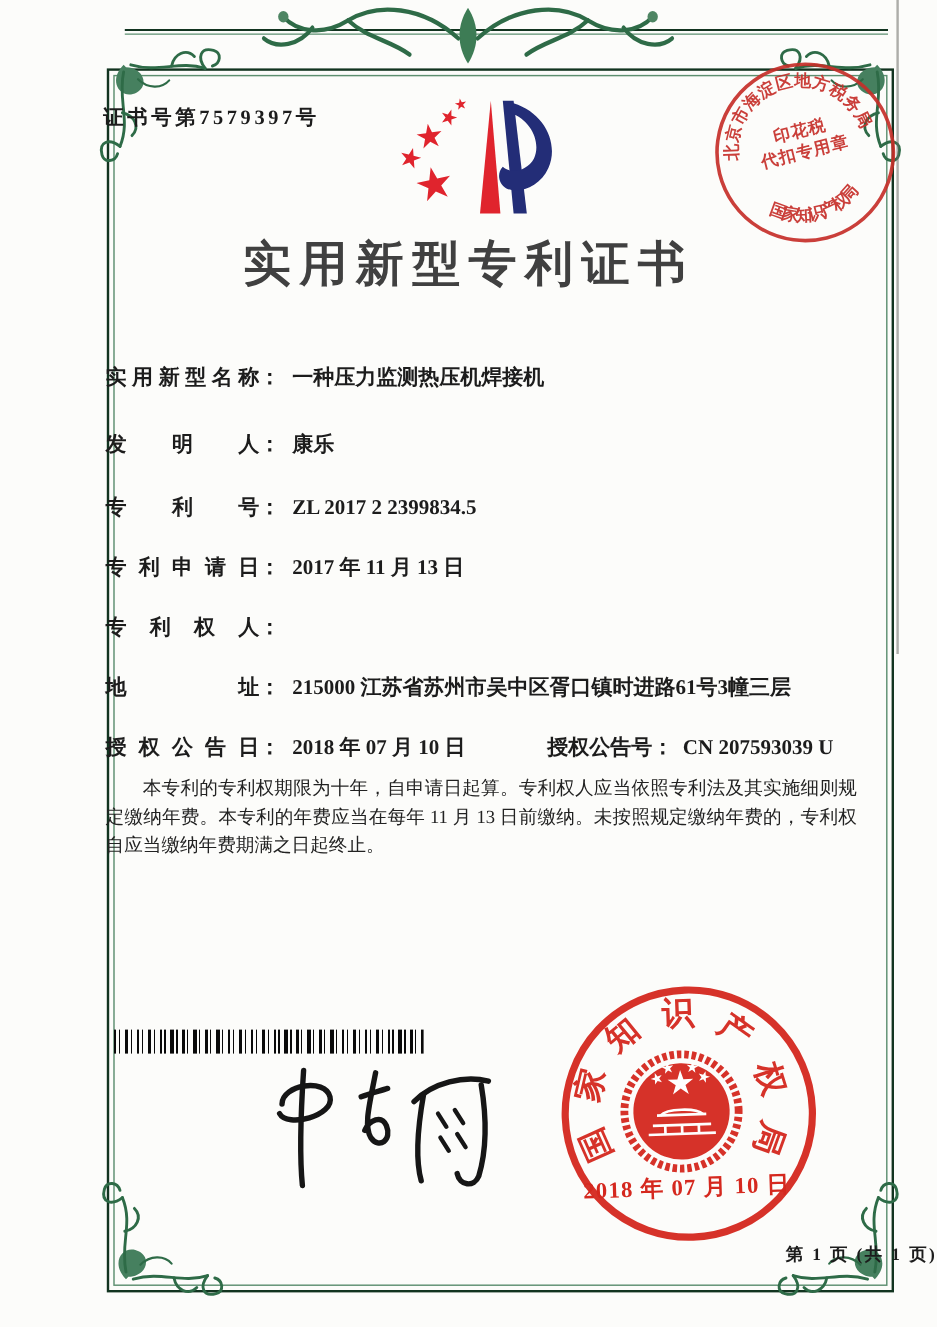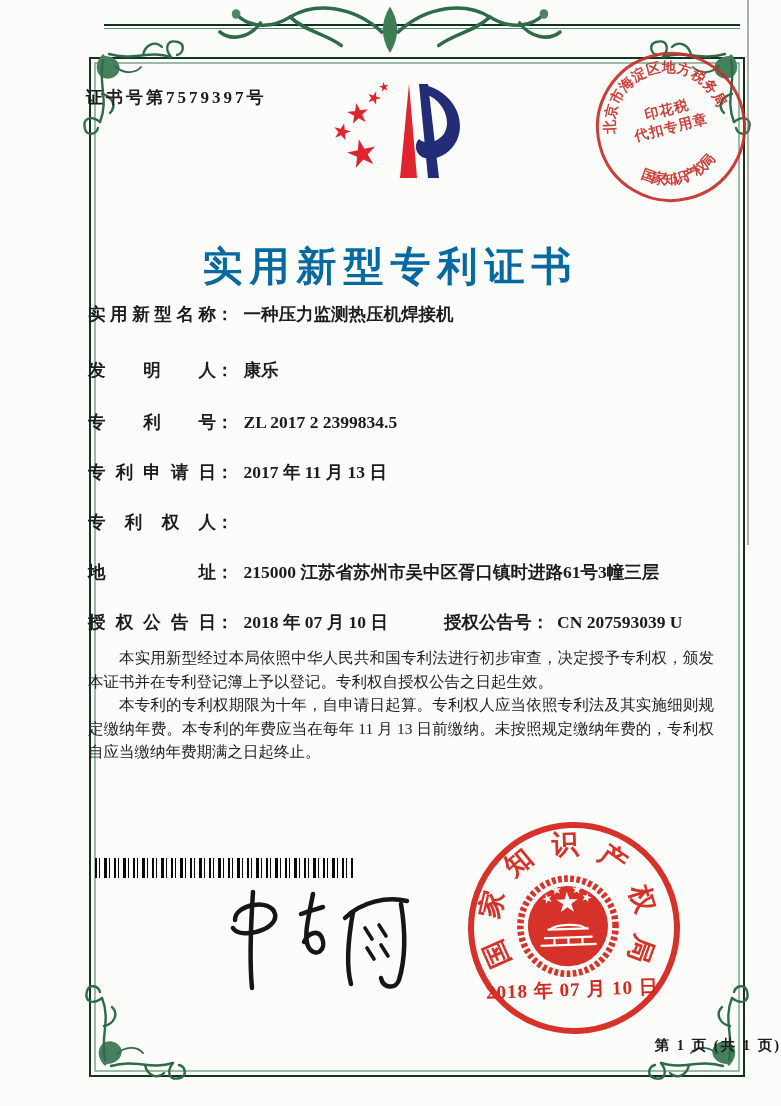--- a/index.html
+++ b/index.html
@@ -4,27 +4,27 @@
 <style>
   html,body{margin:0;padding:0;background:#e9e8e4;}
   .page{position:relative;width:781px;height:1106px;background:#fcfcfa;overflow:hidden;
         font-family:"Liberation Serif","DejaVu Serif",serif;color:#1c1c1c;}
   .abs{position:absolute;}
   
   .scan-edge{position:absolute;left:747px;top:0;width:2px;height:545px;background:#6b6b66;opacity:.55;}
 
   .cert-no{left:86px;top:86px;font-size:17px;font-weight:600;letter-spacing:3px;}
 
-  .title{left:0;top:192px;width:781px;text-align:center;font-size:40px;font-weight:700;letter-spacing:7px;color:#0369a1;margin-top:47px;}
+  .title{left:0;top:192px;width:781px;text-align:center;font-size:40px;font-weight:700;letter-spacing:7px;color:#404040;}
 
   .frow{left:88px;width:636px;display:flex;align-items:flex-start;font-size:17.5px;font-weight:600;line-height:1.25;}
   .flabel{display:inline-flex;justify-content:space-between;width:128px;flex:none;}
   .fcolon{flex:none;margin-right:10px;}
   .fval{white-space:nowrap;text-align:right;}
-  .grant-no{position:absolute;left:356px;top:0;display:flex;}
+  .grant-no{position:absolute;left:368px;top:0;display:flex;}
   .grant-no .fcolon{margin-right:8px;}
 
   .paras{left:88px;top:646px;width:626px;font-size:15.5px;line-height:23.5px;font-weight:500;
          text-align:justify;color:#222;}
   .paras p{margin:0;text-indent:2em;}
 
   .barcode{left:95px;top:858px;width:258px;height:20px;
     background:
       repeating-linear-gradient(90deg,#0a0a0a 0 2px,transparent 2px 4px,#0a0a0a 4px 5px,transparent 5px 9px,#0a0a0a 9px 12px,transparent 12px 14px,#0a0a0a 14px 15px,transparent 15px 19px);}
 
@@ -214,21 +214,20 @@
       <span class="fcolon">：</span>
     <span class="fval">2018 年 07 月 10 日</span>
     <span class="grant-no">
       <span>授权公告号</span>
         <span class="fcolon">：</span>
       <span>CN 207593039 U</span>
     </span>
   </div>
 
   <div class="abs paras">
-    <p>本实用新型经过本局依照中华人民共和国专利法进行初步审查，决定授予专利权，颁发本证书并在专利登记簿上予以登记。专利权自授权公告之日起生效。</p>
     <p>本专利的专利权期限为十年，自申请日起算。专利权人应当依照专利法及其实施细则规定缴纳年费。本专利的年费应当在每年 11 月 13 日前缴纳。未按照规定缴纳年费的，专利权自应当缴纳年费期满之日起终止。</p>
   </div>
 
   <div class="abs barcode"></div>
 
 
   <svg class="abs signature" width="230" height="120" viewBox="0 0 230 120" fill="none" stroke="#161616" stroke-width="4.5" stroke-linecap="round">
     <path d="M48,12 C46,42 44,78 47,108"></path>
     <path d="M30,40 C30,24 66,18 70,34 C74,50 34,60 28,48"></path>
     <path d="M96,34 C104,31 112,29 118,27"></path>

